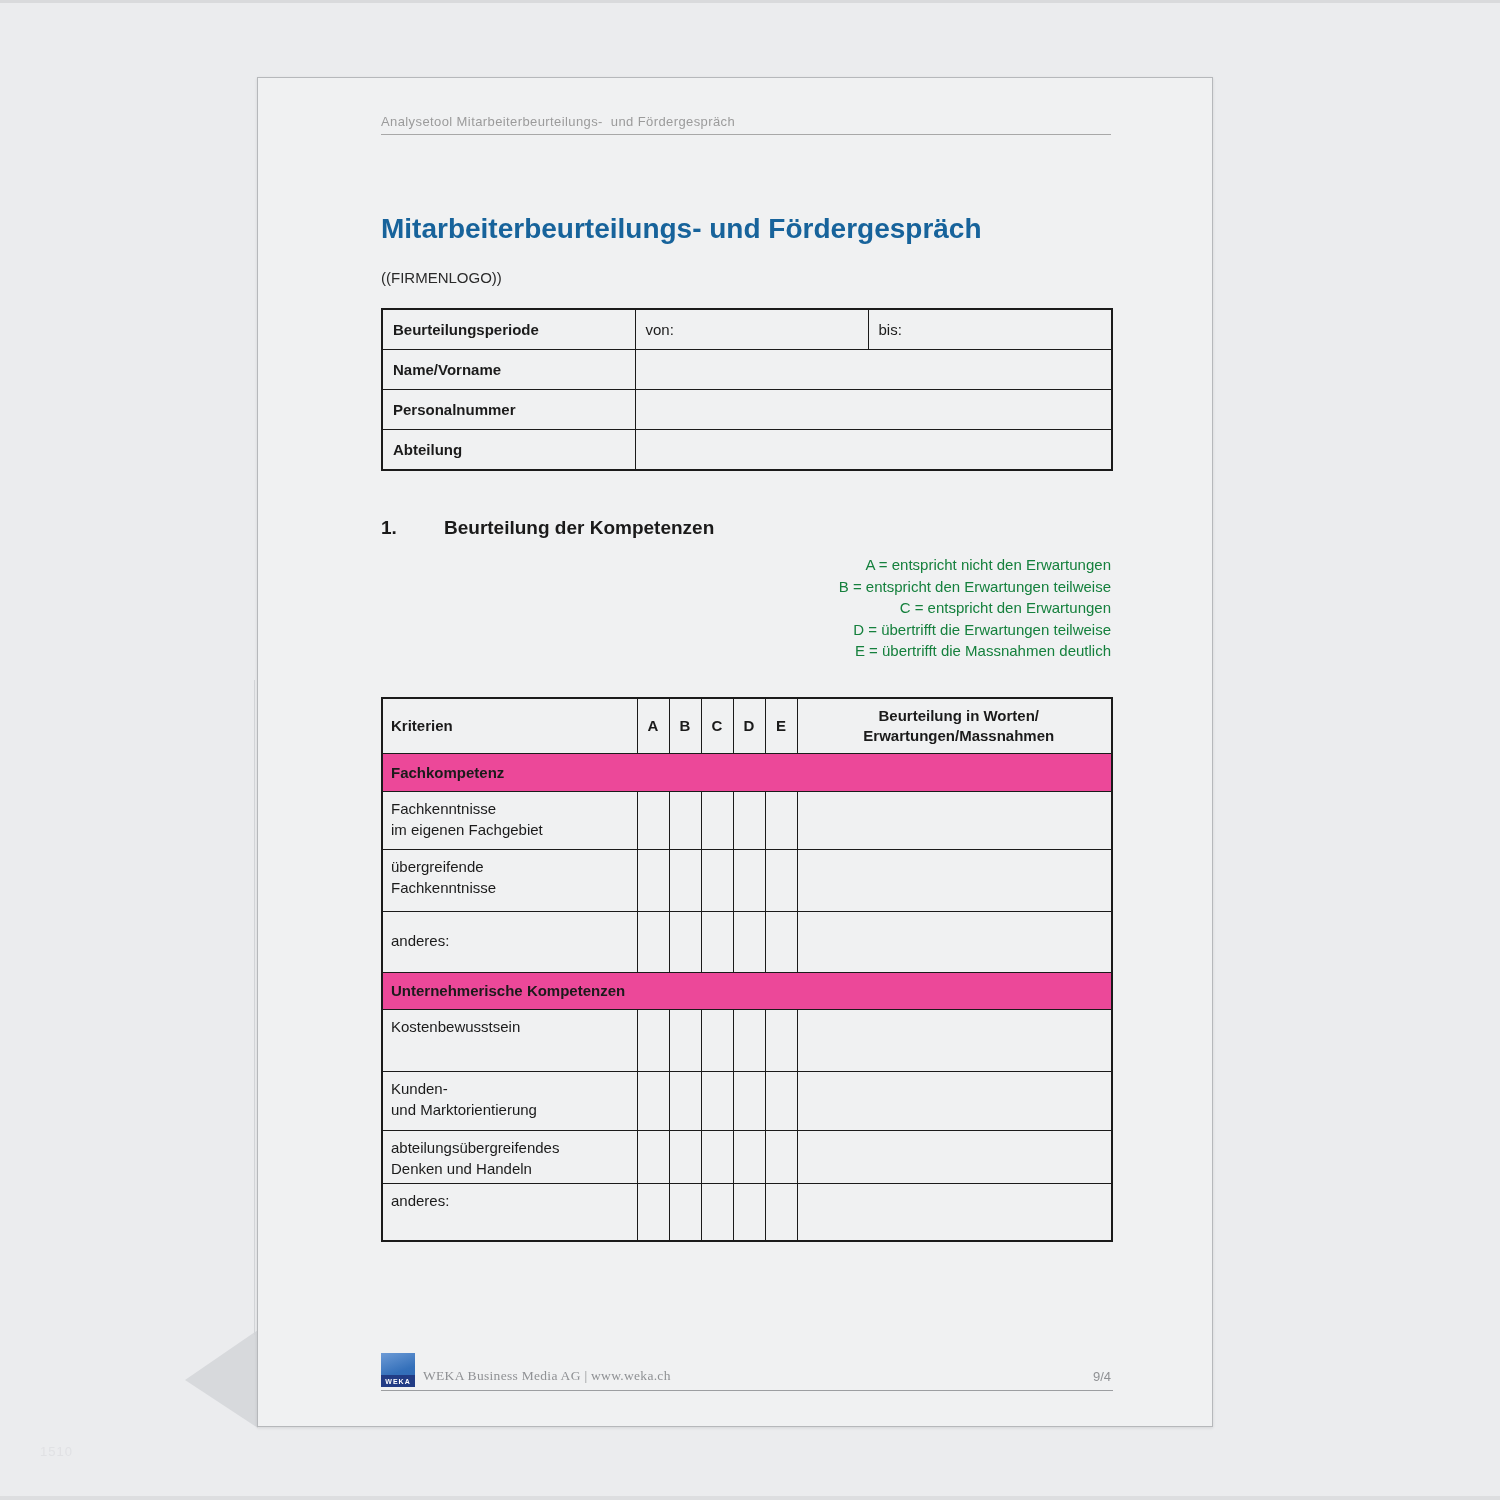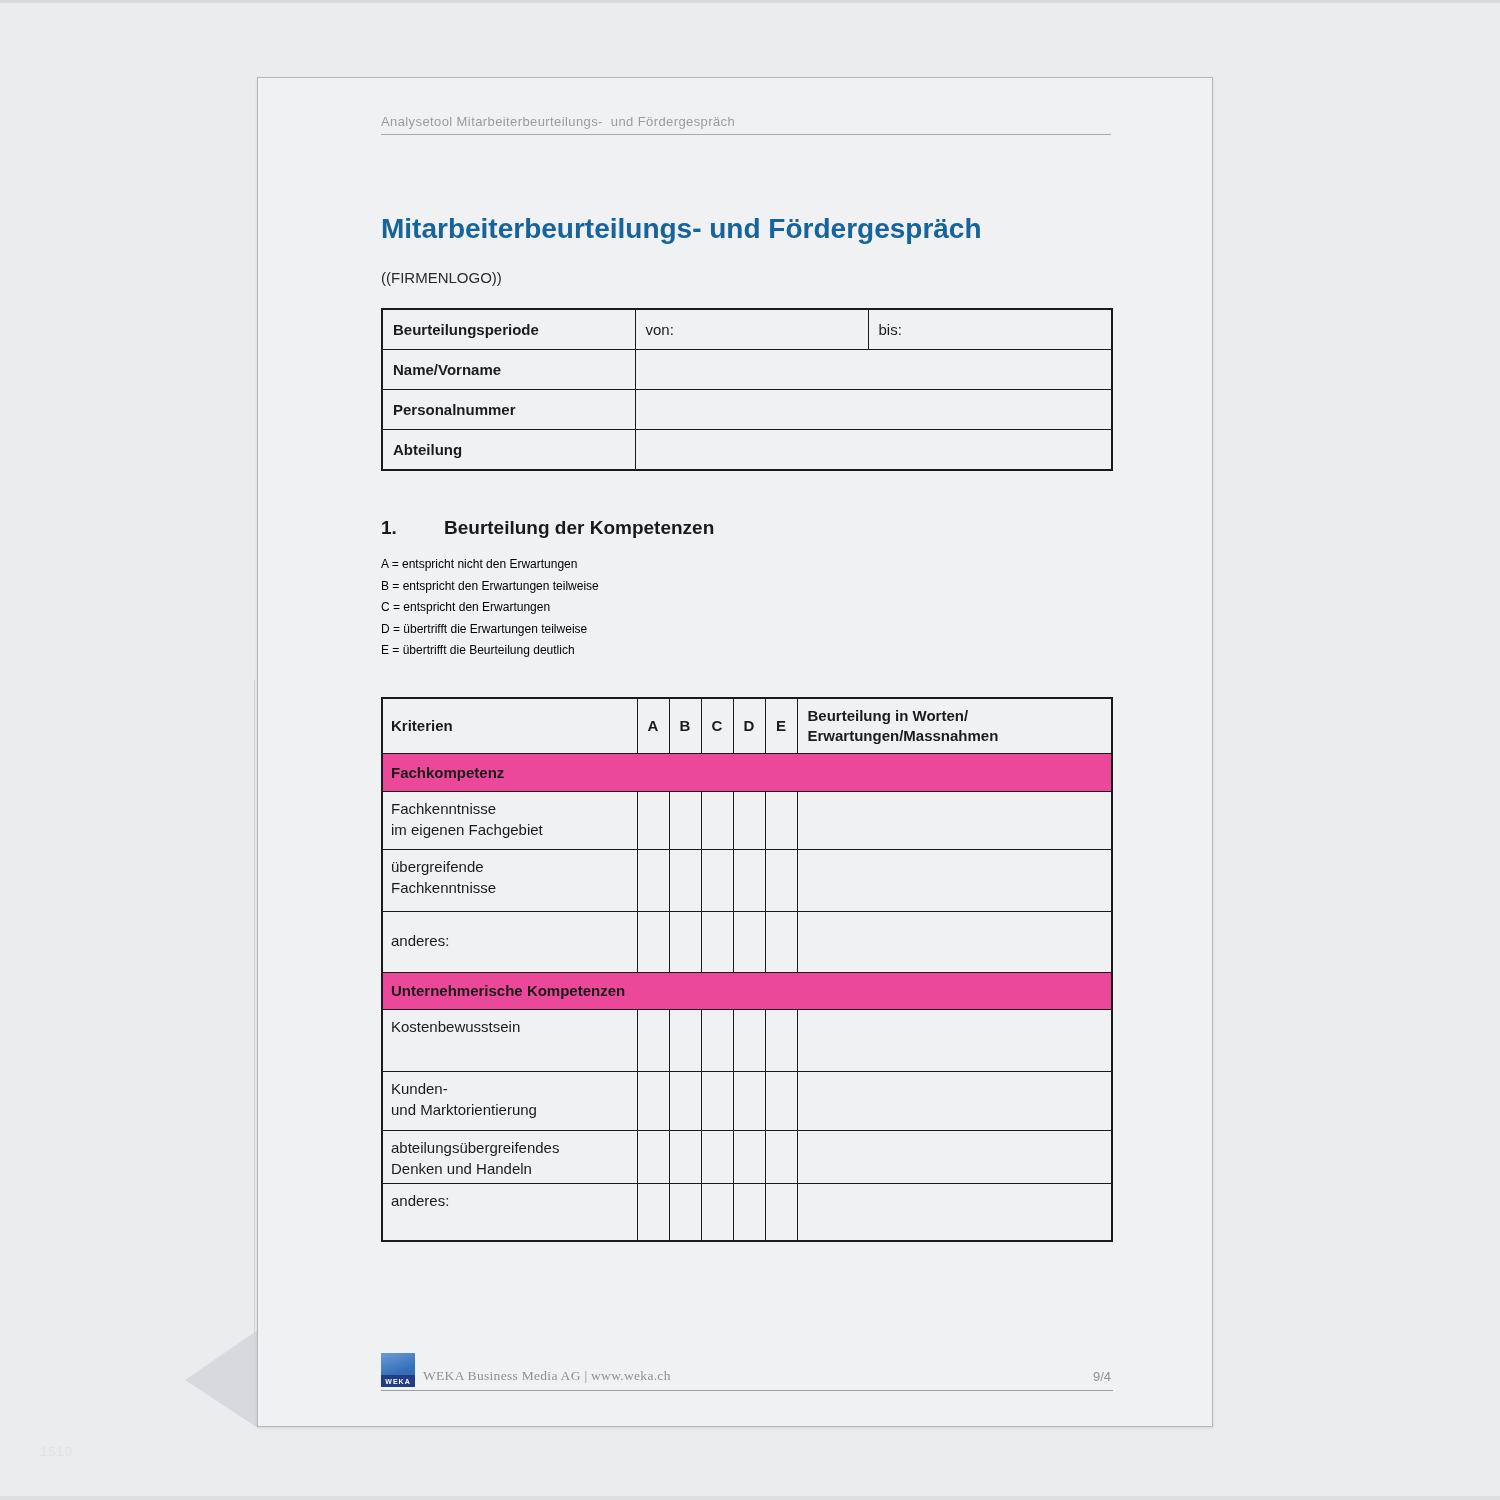--- a/index.html
+++ b/index.html
@@ -50,27 +50,27 @@
   table.doc-table { border:2px solid #1b1b1b;padding-left:41px; }
   td, th { color:#1b1b1b; }
 
   .info-table { top:230px; width:732px; }
   .info-table td { height:39px; padding:0 0 0 10px; font-size:15px; vertical-align:middle; }
   .info-table td.lbl { font-weight:bold; }
 
   .section-heading { top:438px; width:730px; display:flex; font-size:19px; line-height:24px; font-weight:bold; color:#1a1a1a; }
   .section-heading .num { width:63px; flex:0 0 63px; }
 
-  .legend { top:476px; width:730px; font-size:12px; line-height:21.5px; color:#000000; }
+  .legend { top:476px; width:730px; font-size:15px; line-height:21.5px; color:#15803d;text-align:right; }
 
   .criteria-table { top:619px; width:732px; }
   .criteria-table th { font-size:15px; font-weight:bold; vertical-align:middle; }
   .criteria-table th.crit-h { text-align:left; padding-left:8px; }
   .criteria-table th.grade-h { text-align:center; padding:0; }
-  .criteria-table th.assess-h { text-align:left; padding-left:10px; line-height:20px; }
+  .criteria-table th.assess-h { text-align:center; padding-left:10px; line-height:20px; }
   .criteria-table tr.group-bar td {
     background:#ec4899; font-weight:bold; font-size:15px;
     padding-left:8px; vertical-align:middle;
   }
   .criteria-table td.crit-label {
     vertical-align:top; padding:6px 6px 0 8px;
     font-size:15px; line-height:21px;
   }
   .criteria-table td.grade-cell, .criteria-table td.assess-cell { padding:0; }
 
@@ -141,21 +141,21 @@
   <div class="content-abs section-heading">
     <span class="num">1.</span>
     <span>Beurteilung der Kompetenzen</span>
   </div>
 
   <div class="content-abs legend">
     <div>A = entspricht nicht den Erwartungen</div>
     <div>B = entspricht den Erwartungen teilweise</div>
     <div>C = entspricht den Erwartungen</div>
     <div>D = übertrifft die Erwartungen teilweise</div>
-    <div>E = übertrifft die Beurteilung deutlich</div>
+    <div>E = übertrifft die Massnahmen deutlich</div>
   </div>
 
   <table class="content-abs criteria-table doc-table">
     <colgroup>
       <col style="width:255px">
         <col style="width:32px">
         <col style="width:32px">
         <col style="width:32px">
         <col style="width:32px">
         <col style="width:32px">

